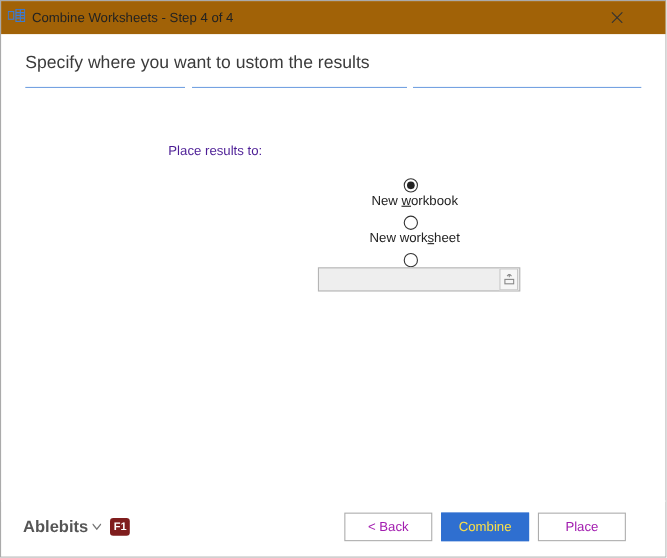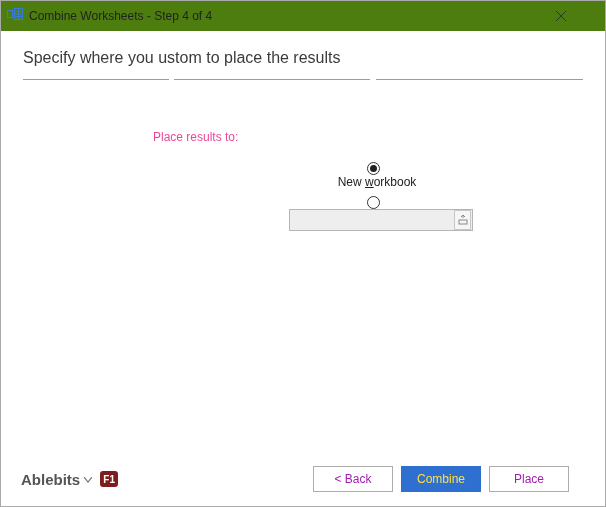--- a/index.html
+++ b/index.html
@@ -18,21 +18,21 @@
     background: #fff;
     border: 1px solid #aaa;
     display: flex;
     flex-direction: column;
   }
   .titlebar {
     height: 30px;
     display: flex;
     align-items: center;
     padding: 0 24px 0 6px;
-    background: #4d7c0f;
+    background: #a16207;
   }
   .titlebar .app-icon {
     width: 16px; height: 16px;
     margin-right: 6px;
     display: flex; align-items: center; justify-content: center;
   }
   .titlebar .title {
     font-size: 12px;
     color: #222;
   }
@@ -63,21 +63,21 @@
       transparent 62%, transparent 63%,
       #3a7bd5 63%, #3a7bd5 100%);
     opacity: 0.7;
   }
 
   .form-area {
     padding: 50px 0 0 130px;
   }
   .group-label {
     font-size: 12px;
-    color: #ec4899;
+    color: #4c1d95;
     margin-bottom: 18px;
   }
   .radio-row {
     display: flex;
     align-items: center;
     margin: 0 0 14px 18px;
     height: 20px;
     flex-direction: column;
   }
   .radio {
@@ -197,31 +197,35 @@
     <span class="spacer"></span>
     <div class="close">
       <svg width="10" height="10" viewBox="0 0 10 10">
         <line x1="0" y1="0" x2="10" y2="10" stroke="#333" stroke-width="1"></line>
         <line x1="10" y1="0" x2="0" y2="10" stroke="#333" stroke-width="1"></line>
       </svg>
     </div>
   </div>
 
   <div class="content">
-    <div class="heading">Specify where you ustom to place the results</div>
+    <div class="heading">Specify where you want to ustom the results</div>
     <div class="divider"></div>
 
     <div class="form-area">
       <div class="group-label">Place results to:</div>
 
       <div class="radio-row">
         <span class="radio checked"></span>
         <span class="radio-label">New <span class="underline">w</span>orkbook</span>
       </div>
 
+      <div class="radio-row">
+        <span class="radio"></span>
+        <span class="radio-label">New work<span class="underline">s</span>heet</span>
+      </div>
 
       <div class="radio-row">
         <span class="radio"></span>
         <div class="location-input">
           <input type="text" disabled="" value="" style="">
           <div class="picker">
             <svg width="10" height="10" viewBox="0 0 10 10">
               <rect x="1" y="5" width="8" height="4" fill="none" stroke="#888" stroke-width="1"></rect>
               <path d="M5 0 L5 3 M3 2 L5 0 L7 2" fill="none" stroke="#888" stroke-width="1"></path>
             </svg>

